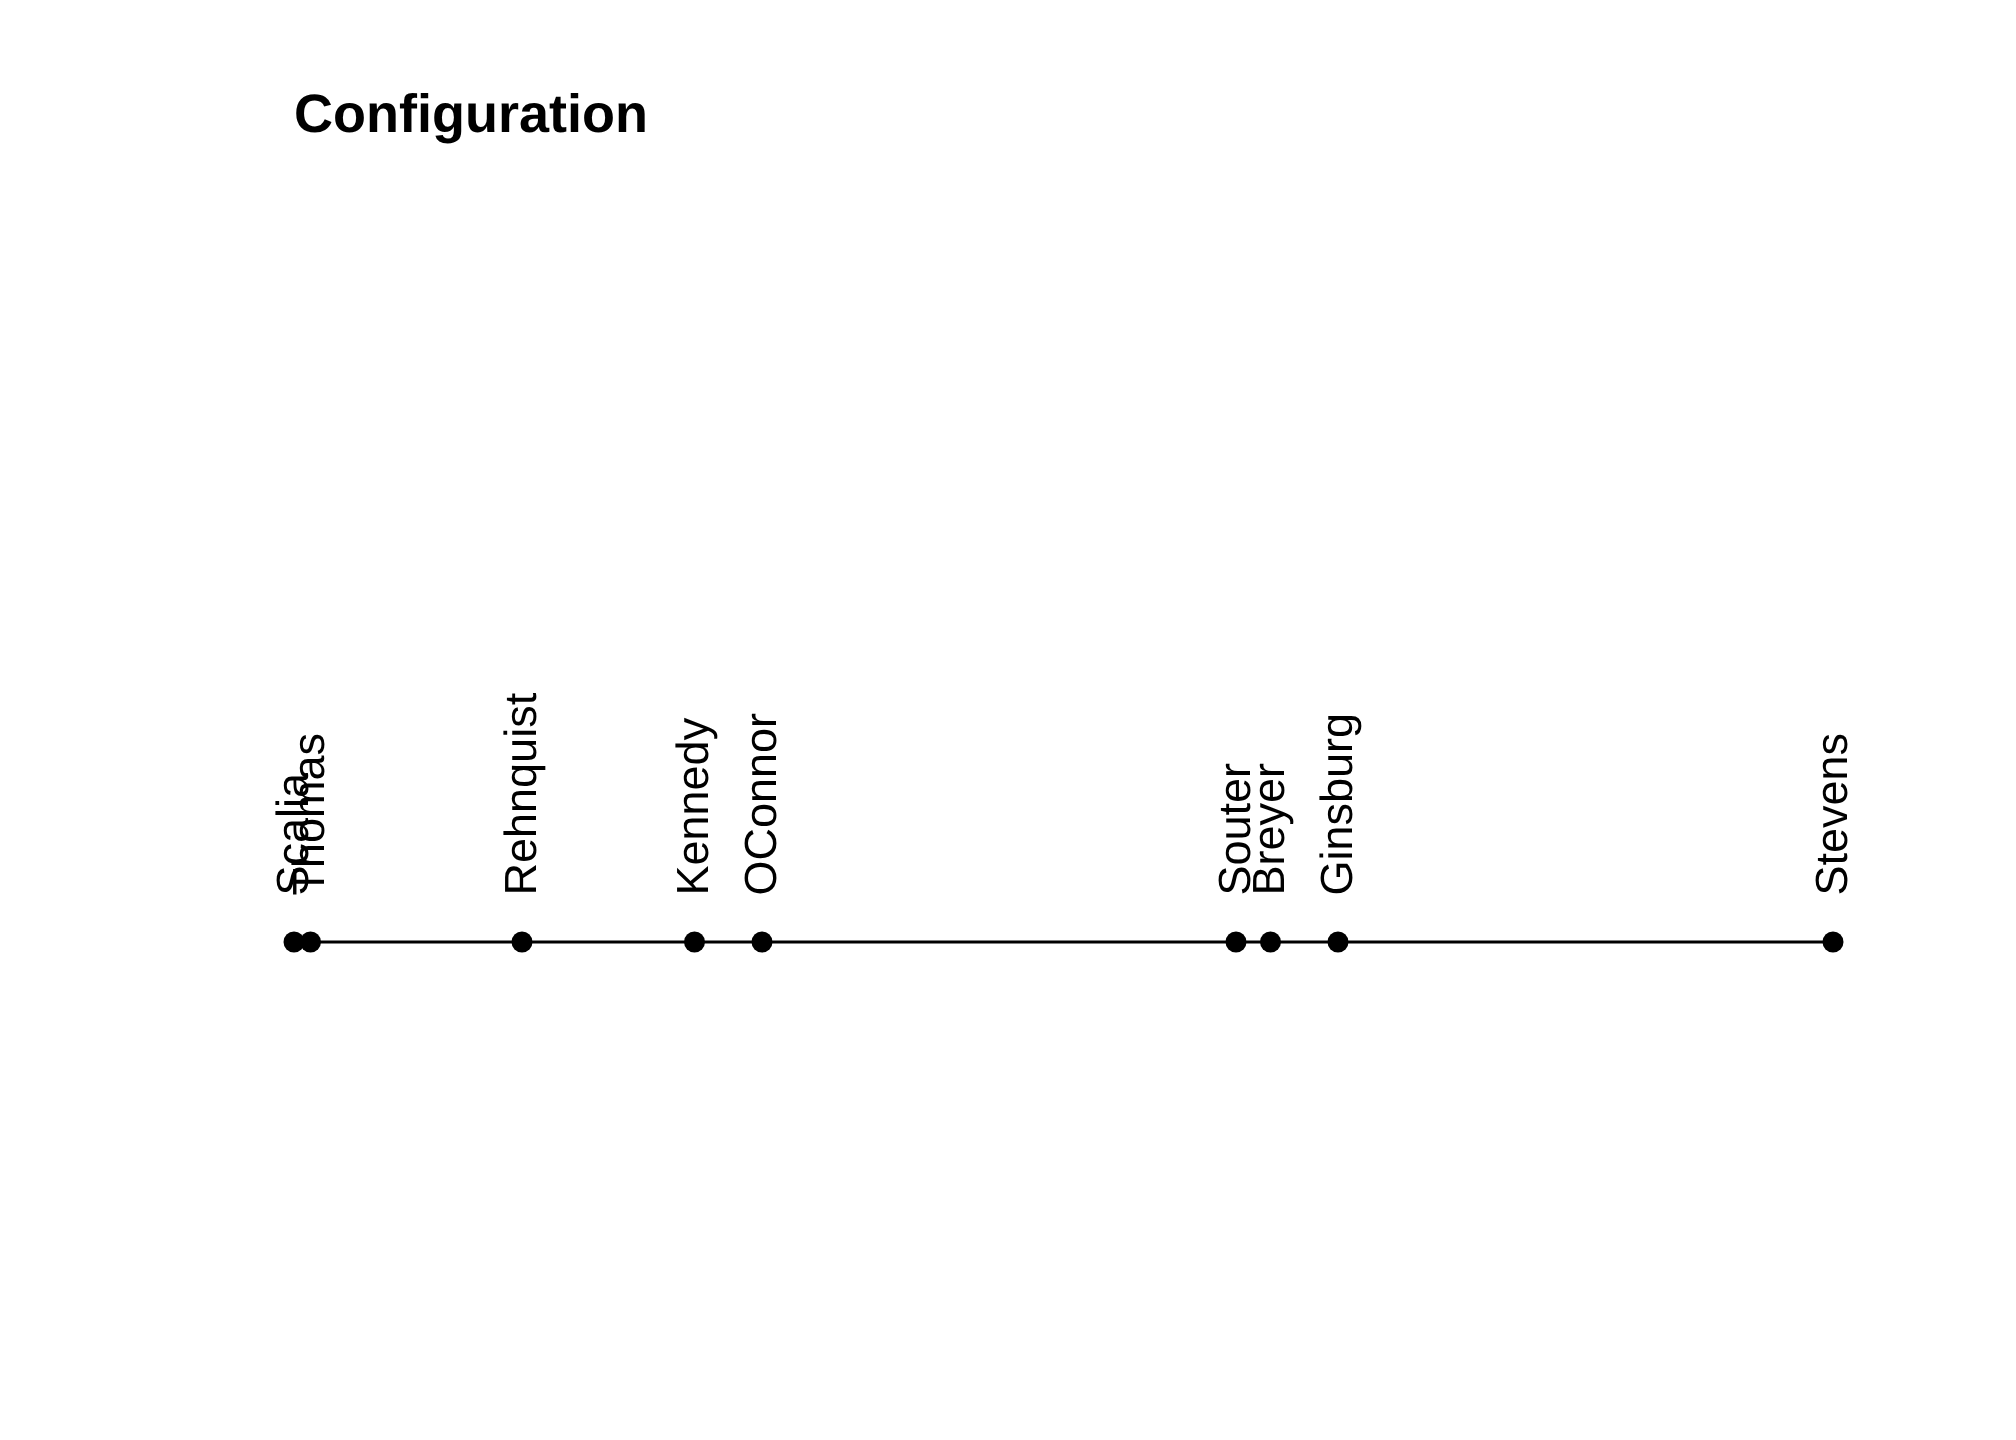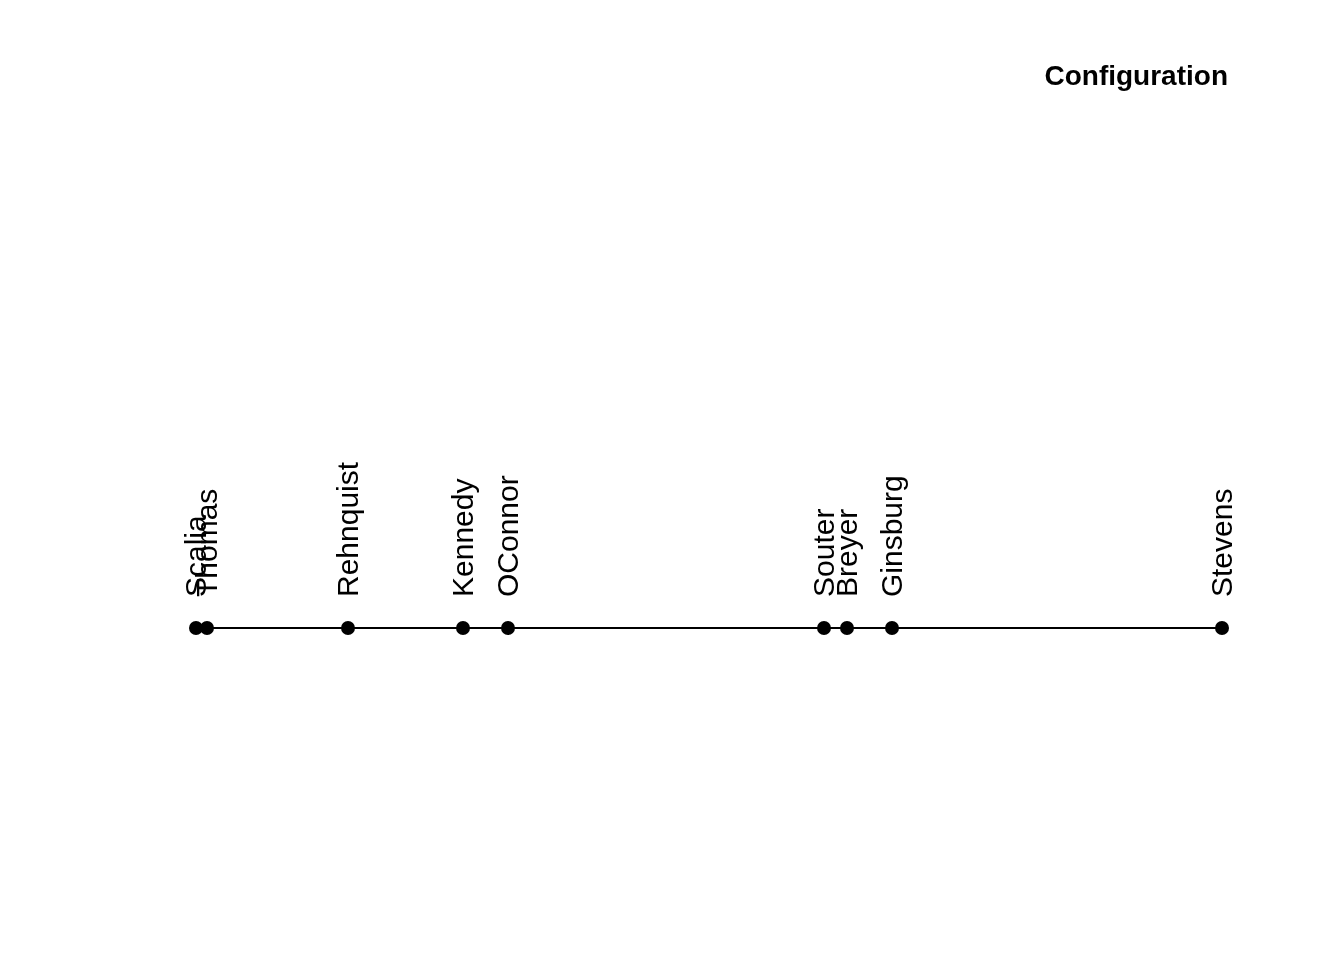--- a/index.html
+++ b/index.html
@@ -15,22 +15,22 @@
     position: relative;
     width: 1344px;
     height: 960px;
     background: #ffffff;
   }
   .plot-title {
     position: absolute;
     left: 196px;
     top: 52px;
     width: 1032px;
-    text-align: right;
-    font-size: 28px;
+    text-align: left;
+    font-size: 36px;
     line-height: 48px;
     font-weight: bold;
     color: #000000;
     white-space: nowrap;
   }
   .number-line {
     position: absolute;
     height: 2px;
     background: #000000;
   }

